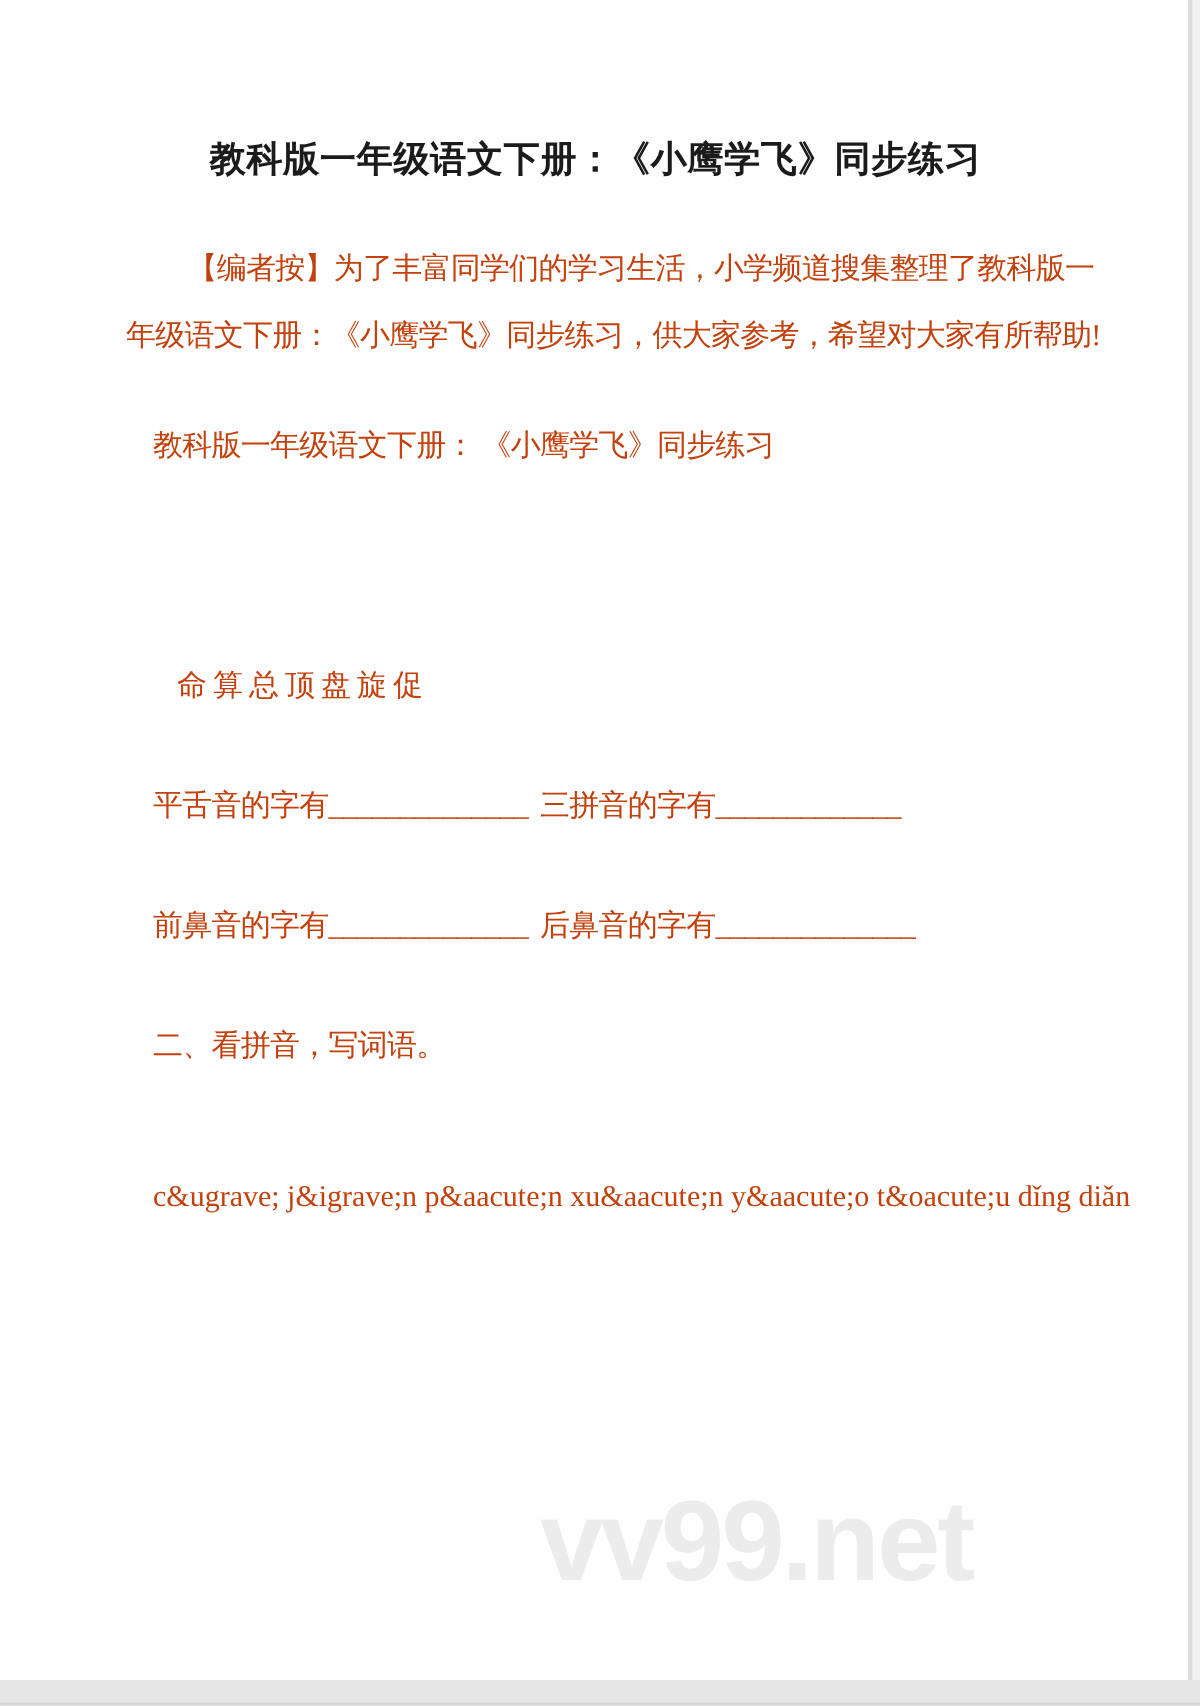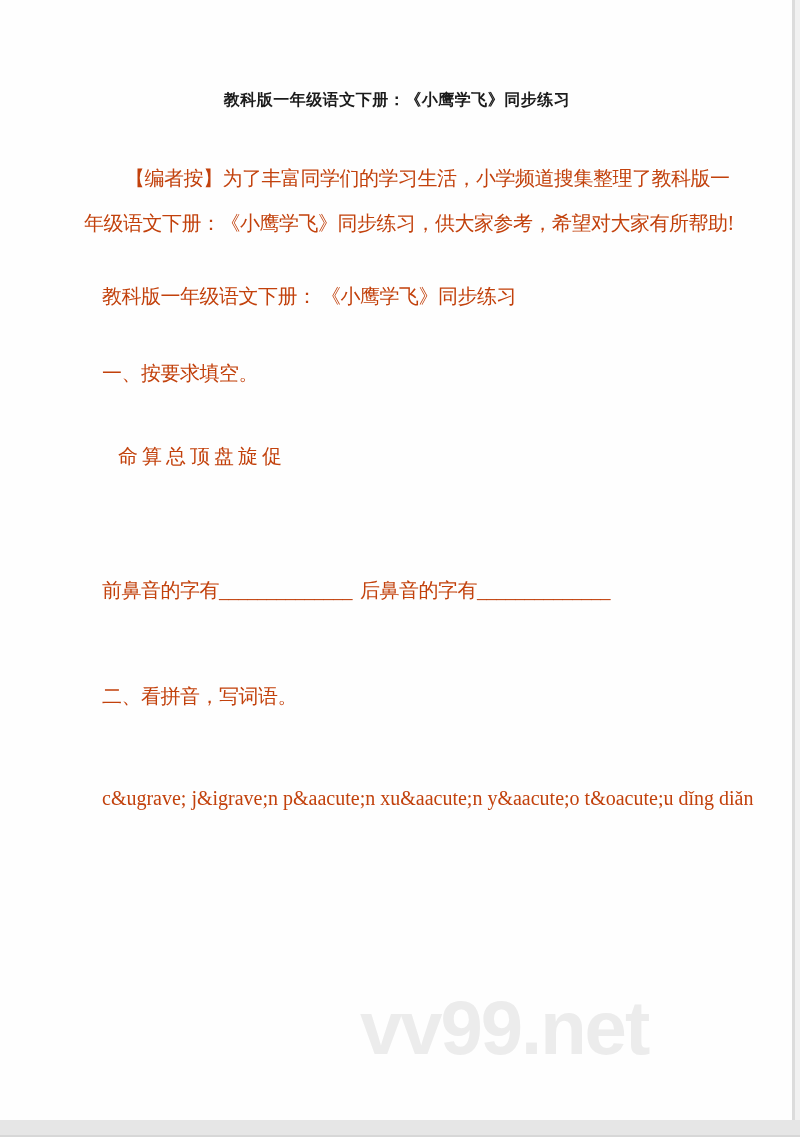--- a/index.html
+++ b/index.html
@@ -16,21 +16,21 @@
     width: 800px; height: 1137px;
     background: #fefefe;
   }
   .doc-title {
     position: absolute;
     left: 0; top: 90px;
     width: 794px;
     text-align: center;
     font-family: "Liberation Sans", "DejaVu Sans", sans-serif;
     font-weight: 700;
-    font-size: 16px;
+    font-size: 24px;
     color: #1b1b1b;
     letter-spacing: 0.5px;
     white-space: nowrap;
   }
   .line {
     position: absolute;
     font-size: 20px;
     color: #c2410c;
     white-space: nowrap;
     letter-spacing: -0.5px;
@@ -79,26 +79,28 @@
 
   <div class="watermark">vv99.net</div>
 
   <h1 class="doc-title">教科版一年级语文下册：《小鹰学飞》同步练习</h1>
 
   <div class="line" style="left:125px; top:165px;">【编者按】为了丰富同学们的学习生活，小学频道搜集整理了教科版一</div>
   <div class="line" style="left:84px; top:210px;">年级语文下册：《小鹰学飞》同步练习，供大家参考，希望对大家有所帮助!</div>
 
   <div class="line" style="left:102px; top:283px;">教科版一年级语文下册： 《小鹰学飞》同步练习</div>
 
-  <div class="line" style="left:102px; top:360px;">一、按要求填空。</div>
 
   <div class="line" style="left:118px; top:443px;">命 算 总 顶 盘 旋 促</div>
 
+  <div class="line" style="left:102px; top:523px;">
+    <span>平舌音的字有</span><span>______________</span><span class="fill-gap"></span><span>三拼音的字有</span><span>_____________</span>
+  </div>
 
-  <div class="line" style="left:102px; top:577px;">
+  <div class="line" style="left:102px; top:603px;">
     <span>前鼻音的字有</span><span>______________</span><span class="fill-gap"></span><span>后鼻音的字有</span><span>______________</span>
   </div>
 
   <div class="line" style="left:102px; top:683px;">二、看拼音，写词语。</div>
 
   <div class="line pinyin" style="left:102px; top:755px;">c&amp;ugrave; j&amp;igrave;n p&amp;aacute;n xu&amp;aacute;n y&amp;aacute;o t&amp;oacute;u dǐng diǎn</div>
 
   <div class="page-edge-strip"></div>
   <div class="page-edge-line"></div>
   <div class="bottom-bar"></div>

